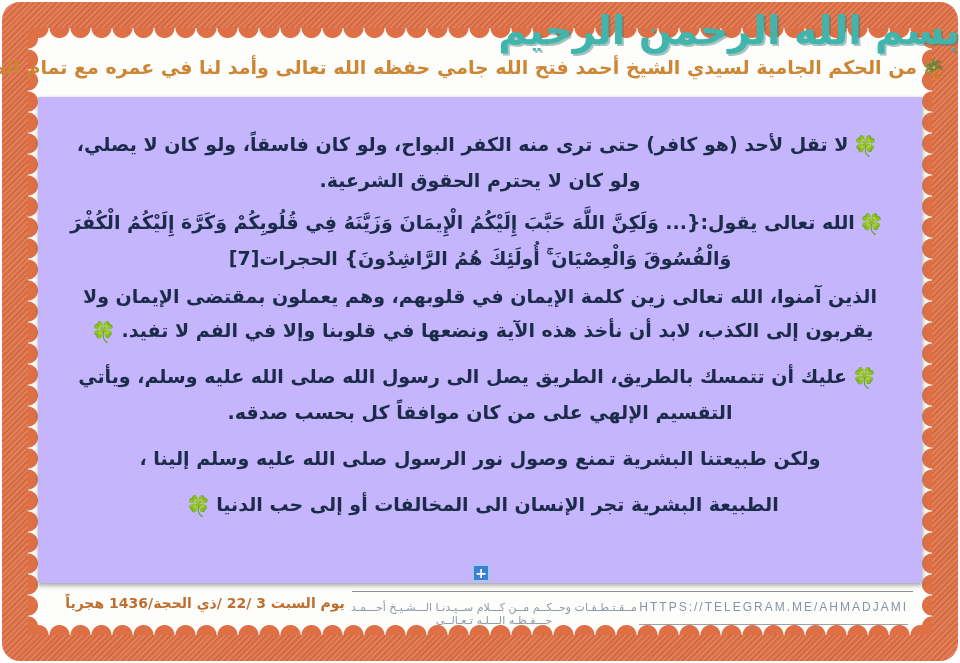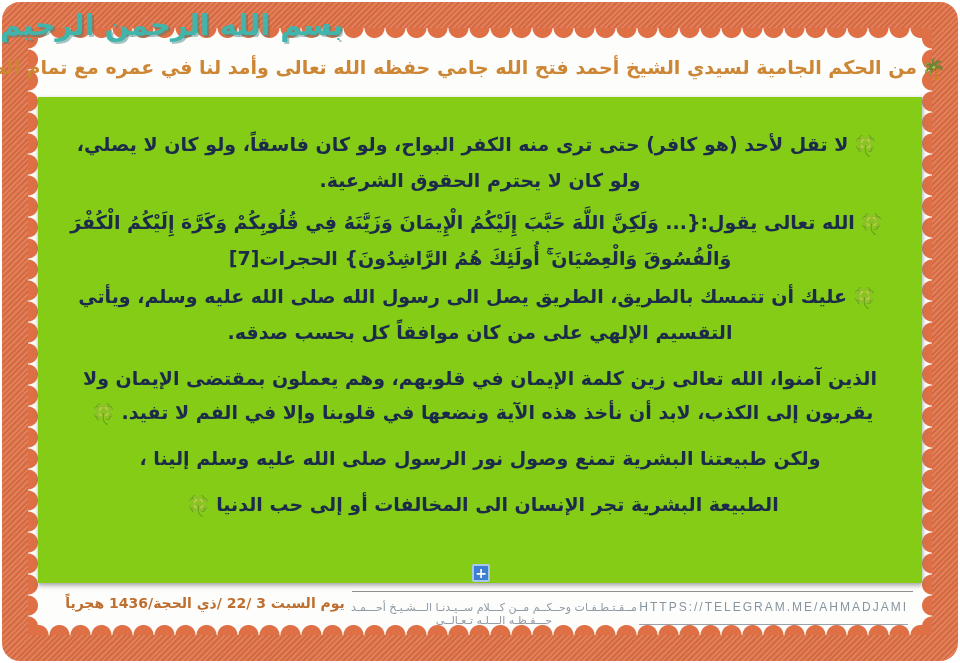--- a/index.html
+++ b/index.html
@@ -38,40 +38,40 @@
   }
   .scallop.right {
     right:0; top:0; bottom:0; width:10px;
     background-image:radial-gradient(circle at 10px 10.5px, #DF7046 9.5px, rgba(0,0,0,0) 10.5px);
     background-size:10px 21px; background-repeat:repeat-y;
   }
 
   
   .bismillah {
     position:absolute; top:8px; left:0; right:0; z-index:2;
-    text-align:left; direction:rtl;
-    font-size:29px; font-weight:bold;
+    text-align:right; direction:rtl;
+    font-size:39px; font-weight:bold;
     color:#41B5AB;
     text-shadow:2px 2px 0 rgba(58,125,119,0.45);
     letter-spacing:1px;
   }
   .subtitle {
     position:absolute; top:56px; left:10px; right:10px; z-index:2;
     text-align:center; direction:rtl;
     font-size:19px; font-weight:bold;
     color:#CD8634;
     white-space:nowrap;
   }
   .palm { font-size:20px; vertical-align:-2px; margin:0 4px; }
 
   
   .panel {
     position:absolute; z-index:2;
     left:38px; top:97px; width:884px; height:486px;
-    background:#84cc16;
+    background:#c4b5fd;
     box-shadow:0 3px 4px rgba(110,110,110,0.5), 2px 0 3px rgba(150,150,150,0.25);
     direction:rtl;
     padding:30px 26px 10px 26px;
     color:#1C2B4A;
     font-size:19px; line-height:34px; font-weight:bold;
     text-align:center;
   }
   .para { margin:0; }
   .p0 { margin-bottom:8px; }
   .p1 { margin-bottom:30px; }
@@ -139,22 +139,22 @@
   </div>
 
   <div class="bismillah">بسم الله الرحمن الرحيم</div>
   <div class="subtitle">
     <span class="palm">🌴</span><span>من الحكم الجامية لسيدي الشيخ أحمد فتح الله جامي حفظه الله تعالى وأمد لنا في عمره مع تمام الصحة والعافية</span>
   </div>
 
   <div class="panel">
     <p class="para p0"><span class="clover">🍀</span><span>لا تقل لأحد  (هو كافر) حتى ترى منه الكفر البواح، ولو كان فاسقاً، ولو كان لا يصلي، ولو كان لا يحترم الحقوق الشرعية.</span></p>
     <p class="para p2"><span class="clover">🍀</span><span>الله تعالى يقول:{... وَلَكِنَّ اللَّهَ حَبَّبَ إِلَيْكُمُ الْإِيمَانَ وَزَيَّنَهُ فِي قُلُوبِكُمْ وَكَرَّهَ إِلَيْكُمُ الْكُفْرَ وَالْفُسُوقَ وَالْعِصْيَانَ ۚ أُولَئِكَ هُمُ الرَّاشِدُونَ} الحجرات[7]</span></p>
+    <p class="para p3"><span>الذين آمنوا، الله تعالى زين كلمة الإيمان في قلوبهم، وهم يعملون بمقتضى الإيمان ولا يقربون إلى الكذب، لابد أن نأخذ هذه الآية ونضعها في قلوبنا وإلا في الفم لا تفيد.</span><span class="clover">🍀</span></p>
     <p class="para p4"><span class="clover">🍀</span><span>عليك أن تتمسك بالطريق، الطريق يصل الى رسول الله صلى الله عليه وسلم، ويأتي التقسيم الإلهي على من كان موافقاً كل بحسب صدقه.</span></p>
-    <p class="para p3"><span>الذين آمنوا، الله تعالى زين كلمة الإيمان في قلوبهم، وهم يعملون بمقتضى الإيمان ولا يقربون إلى الكذب، لابد أن نأخذ هذه الآية ونضعها في قلوبنا وإلا في الفم لا تفيد.</span><span class="clover">🍀</span></p>
     <p class="para p5"><span>ولكن طبيعتنا البشرية تمنع وصول نور الرسول صلى الله عليه وسلم إلينا ،</span></p>
     <p class="para p6"><span>الطبيعة البشرية تجر الإنسان الى المخالفات أو إلى حب الدنيا</span><span class="clover">🍀</span></p>
   </div>
 
   <div class="plus-anchor">+</div>
 
   <div class="footer-line"></div>
   <div class="footer-date">يوم السبت 3 /22 /ذي الحجة/1436 هجرياً</div>
   <div class="footer-attrib">مــقـتـطـفـات وحــكــم مــن كـــلام ســيـدنـا الـــشـيـخ أحـــمـد حـــفـظـه الـــلـه تـعـالــى</div>
   <a class="footer-url" href="#">HTTPS://TELEGRAM.ME/AHMADJAMI</a>

